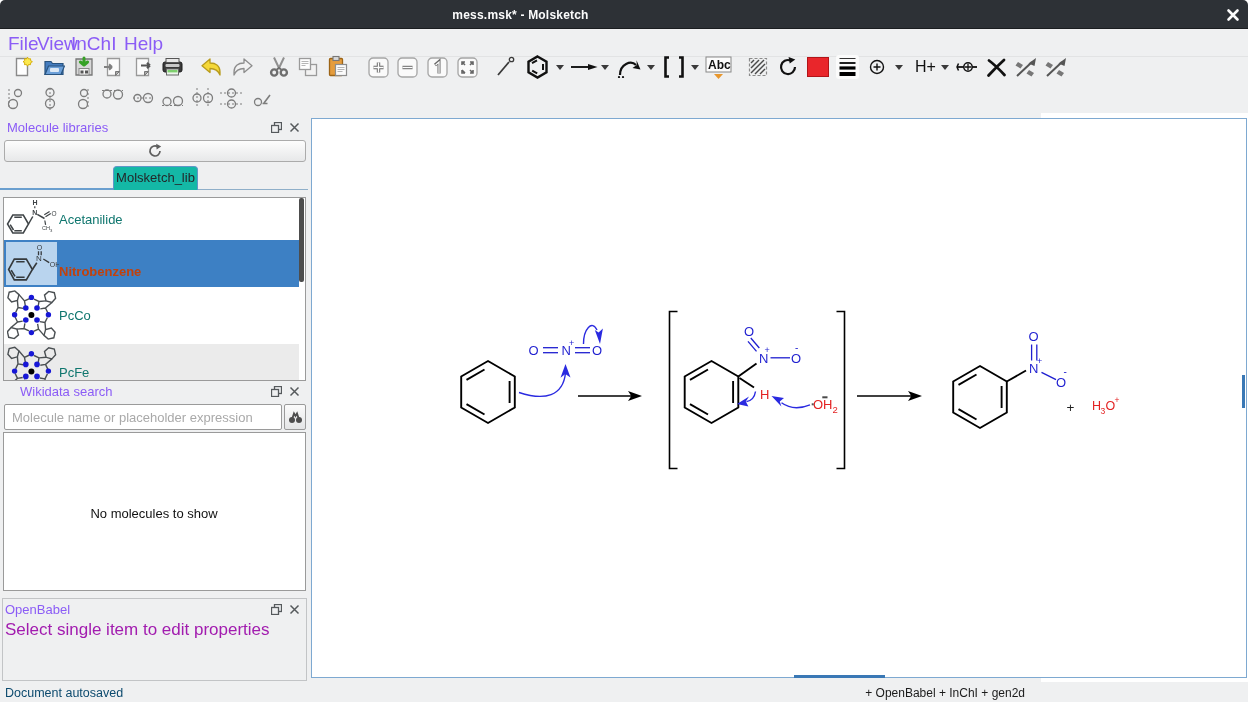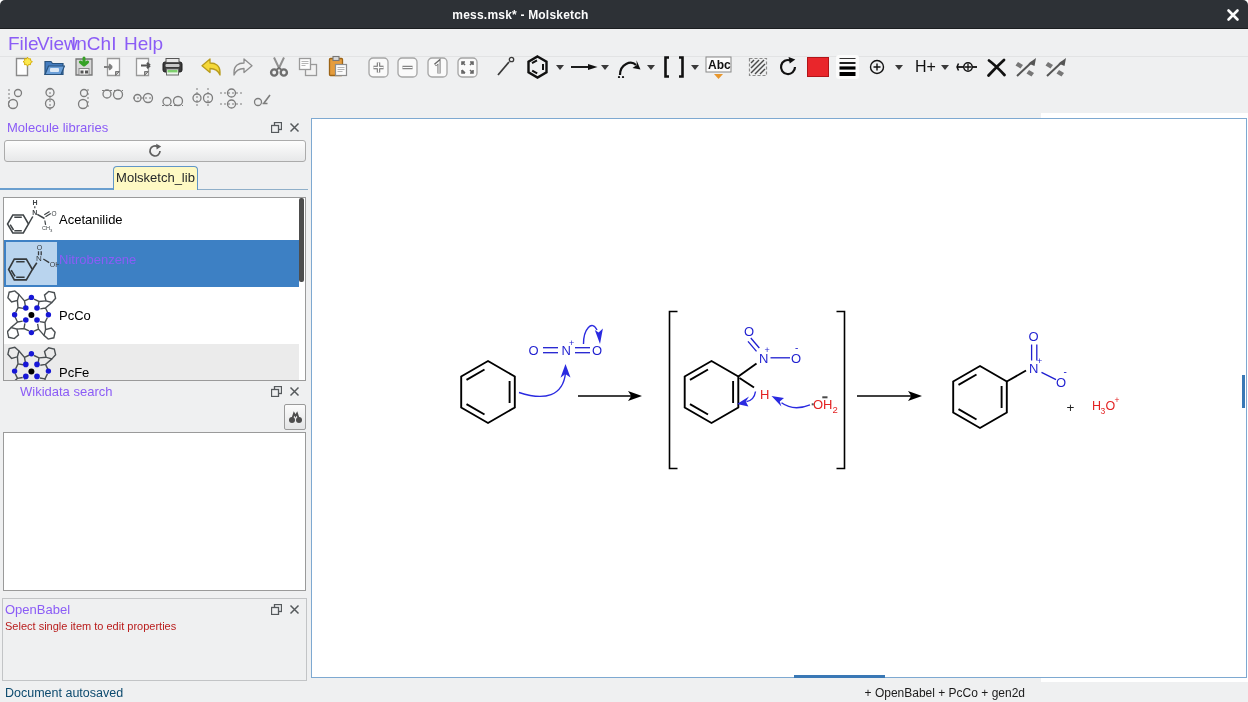--- a/index.html
+++ b/index.html
@@ -14,34 +14,34 @@
 #menubar { left:0; top:29px; width:1248px; height:28px; background:#eff0f1; border-bottom:1px solid #e2e3e4; }
 .menuitem { top:33px; font-size:19px; color:#8b5cf6; }
 
 #toolbars { left:0; top:57px; width:1248px; height:56px; background:#eff0f1; }
 .dd { width:0; height:0; border-left:4.5px solid transparent; border-right:4.5px solid transparent; border-top:5px solid #3a3a3a; top:65px; }
 
 .dockhead { font-size:13px; color:#8b5cf6; }
 #libbtn { left:4px; top:140px; width:302px; height:22px; background:linear-gradient(#fdfdfd,#e7e8e9); border:1px solid #ababab; border-radius:3px; }
 #tabline { left:0px; top:187.5px; width:114px; height:2px; background:#6a9fcf; }
 #tabline2 { left:196px; top:188.5px; width:112px; height:1.6px; background:#8fafc9; }
-#tab { left:113px; top:166px; width:85px; height:24px; background:#fef9c3; border:1.4px solid #6096c8; border-bottom:none; border-radius:4px 4px 0 0; font-size:13px; color:#232629; text-align:center; line-height:22px; }
+#tab { left:113px; top:166px; width:85px; height:24px; background:#14b8a6; border:1.4px solid #6096c8; border-bottom:none; border-radius:4px 4px 0 0; font-size:13px; color:#232629; text-align:center; line-height:22px; }
 #liblist { left:3px; top:197px; width:303px; height:184px; background:#fff; border:1px solid #9a9a9a; overflow:hidden; }
 .librow { position:absolute; left:1px; width:295px; }
 #rowsel { background:#3d80c4; }
-.libtxt { position:absolute; left:59px; font-size:13px; color:#000000; }
+.libtxt { position:absolute; left:59px; font-size:13px; color:#0f766e; }
 #libscroll { left:299px; top:198px; width:5px; height:84px; background:#4d4d4d; border-radius:2px; }
 
 #wikinput { left:4px; top:404px; width:278px; height:26px; background:#fff; border:1px solid #9a9a9a; border-radius:2px; font-size:13px; color:#a9a9a9; padding-left:7px; line-height:25px; }
 #wikibtn { left:284px; top:404px; width:22px; height:26px; background:linear-gradient(#fbfbfb,#e4e5e6); border:1px solid #9a9a9a; border-radius:2px; }
 #wikilist { left:3px; top:432px; width:303px; height:159px; background:#fff; border:1px solid #9a9a9a; }
 #nomol { left:0; top:506px; width:308px; text-align:center; font-size:13px; color:#111; }
 
 #propbox { left:2px; top:598px; width:305px; height:83px; border:1px solid #c2c4c6; background:#eff0f1; }
-#proptxt { left:5px; top:620px; font-size:11px; color:#b91c1c; }
+#proptxt { left:5px; top:620px; font-size:17px; color:#a21caf; }
 
 #canvas { left:311px; top:118px; width:936px; height:560px; background:#fff; border:1px solid #7ea9d1; }
 #hscroll { left:794px; top:675px; width:91px; height:3px; background:#3a78b5; }
 #vscroll { left:1242px; top:375px; width:3px; height:33px; background:#3a78b5; }
 
 #statusbar { left:0; top:682px; width:1248px; height:20px; background:#eff0f1; }
 #status-l { left:5px; top:686px; font-size:12.5px; color:#0c4a6e; }
 #status-r { right:16px; top:686px; font-size:12px; color:#1b1b1b; }
 </style>
 </head>
@@ -338,21 +338,21 @@
   <svg class="abs" style="left:6px;top:242px" width="53" height="43" viewBox="0 0 53 43" fill="none" stroke="#35393c" stroke-width="1.6">
     <path d="M26.4 27.5 L20.3 17.1 L8.3 17.1 L2.6 27.5 L8.3 37.9 L20.3 37.9 Z"></path>
     <path d="M18.6 19.7 L10.2 19.7 M18.6 35.3 L10.2 35.3 M5.2 28.2 L9 34.4"></path>
     <path d="M26.4 27.5 L30.8 20.8"></path>
     <text x="30" y="19.3" font-size="8" fill="#35393c" stroke="none">N</text>
     <path d="M32.5 9.2 L32.5 13.3 M35.2 9.2 L35.2 13.3" stroke-width="1.3"></path>
     <text x="30.7" y="7.5" font-size="7" fill="#35393c" stroke="none">O</text>
     <path d="M37.3 17 L43.2 20.6" stroke-width="1.3"></path>
     <text x="43.7" y="24.7" font-size="7" fill="#35393c" stroke="none">OH</text>
   </svg>
-  <div class="abs libtxt" style="top:252px;color:#8b5cf6;font-weight:normal">Nitrobenzene</div>
+  <div class="abs libtxt" style="top:264px;color:#c2410c;font-weight:bold">Nitrobenzene</div>
 
   <div class="abs librow" style="left:4px;top:287px;height:56px;background:#fff"></div>
   <svg class="abs" style="left:7px;top:290px" width="50" height="51" viewBox="0 0 50 51">
     <defs>
       <g id="pcq" fill="none" stroke="#4a4f52" stroke-width="1.4">
         <path d="M12 4.6 L7.8 0.9 L2.2 2.2 L0.9 7.8 L4.6 12 L10.4 10.4 Z"></path>
         <path d="M12 4.6 L17.5 11 L22.5 8.6 M17.5 11 L18.4 16.2"></path>
         <path d="M10.4 10.4 L11 17.5 L8.6 22.5 M11 17.5 L16.2 18.4"></path>
       </g>
     </defs>
@@ -397,27 +397,29 @@
   <div class="abs" id="libscroll"></div>
 
   <div class="abs dockhead" style="left:20px;top:384px">Wikidata search</div>
   <svg class="abs" style="left:271px;top:386px" width="11" height="11" viewBox="0 0 11 11">
       <rect x="3.5" y="0.5" width="7" height="7" fill="none" stroke="#55595c" stroke-width="1.3"></rect>
       <rect x="0.5" y="3.5" width="7" height="7" fill="#eff0f1" stroke="#55595c" stroke-width="1.3"></rect>
     </svg>
   <svg class="abs" style="left:289px;top:386px" width="11" height="11" viewBox="0 0 11 11">
       <path d="M1.5 1.5 L9.5 9.5 M9.5 1.5 L1.5 9.5" stroke="#55595c" stroke-width="1.5"></path>
     </svg>
+  <div class="abs" id="wikinput">Molecule name or placeholder expression</div>
   <div class="abs" id="wikibtn"></div>
   <svg class="abs" style="left:288px;top:411px" width="15" height="13" viewBox="0 0 15 13">
       <circle cx="4" cy="9" r="3" fill="#4d4d4d"></circle>
       <circle cx="11" cy="9" r="3" fill="#4d4d4d"></circle>
       <path d="M4 8.5 L6 2.5 L7.5 5 L9 2.5 L11 8.5" fill="none" stroke="#4d4d4d" stroke-width="1.8"></path>
     </svg>
   <div class="abs" id="wikilist"></div>
+  <div class="abs" id="nomol">No molecules to show</div>
 
   <div class="abs" id="propbox"></div>
   <div class="abs dockhead" style="left:5px;top:602px">OpenBabel</div>
   <svg class="abs" style="left:271px;top:604px" width="11" height="11" viewBox="0 0 11 11">
       <rect x="3.5" y="0.5" width="7" height="7" fill="none" stroke="#55595c" stroke-width="1.3"></rect>
       <rect x="0.5" y="3.5" width="7" height="7" fill="#eff0f1" stroke="#55595c" stroke-width="1.3"></rect>
     </svg>
   <svg class="abs" style="left:289px;top:604px" width="11" height="11" viewBox="0 0 11 11">
       <path d="M1.5 1.5 L9.5 9.5 M9.5 1.5 L1.5 9.5" stroke="#55595c" stroke-width="1.5"></path>
     </svg>
@@ -524,14 +526,14 @@
       <text x="1100.5" y="413.5" font-size="8.5">3</text>
       <text x="1105.5" y="410" font-size="12.5">O</text>
       <text x="1114.5" y="402.5" font-size="8.5">+</text>
     </g>
   </svg>
   <div class="abs" id="hscroll"></div>
   <div class="abs" id="vscroll"></div>
 
   <div class="abs" id="statusbar"></div>
   <div class="abs" id="status-l">Document autosaved</div>
-  <div class="abs" id="status-r">+ OpenBabel  + PcCo  + gen2d</div>
+  <div class="abs" id="status-r">+ OpenBabel  + InChI  + gen2d</div>
 </div>
 
 </body></html>

